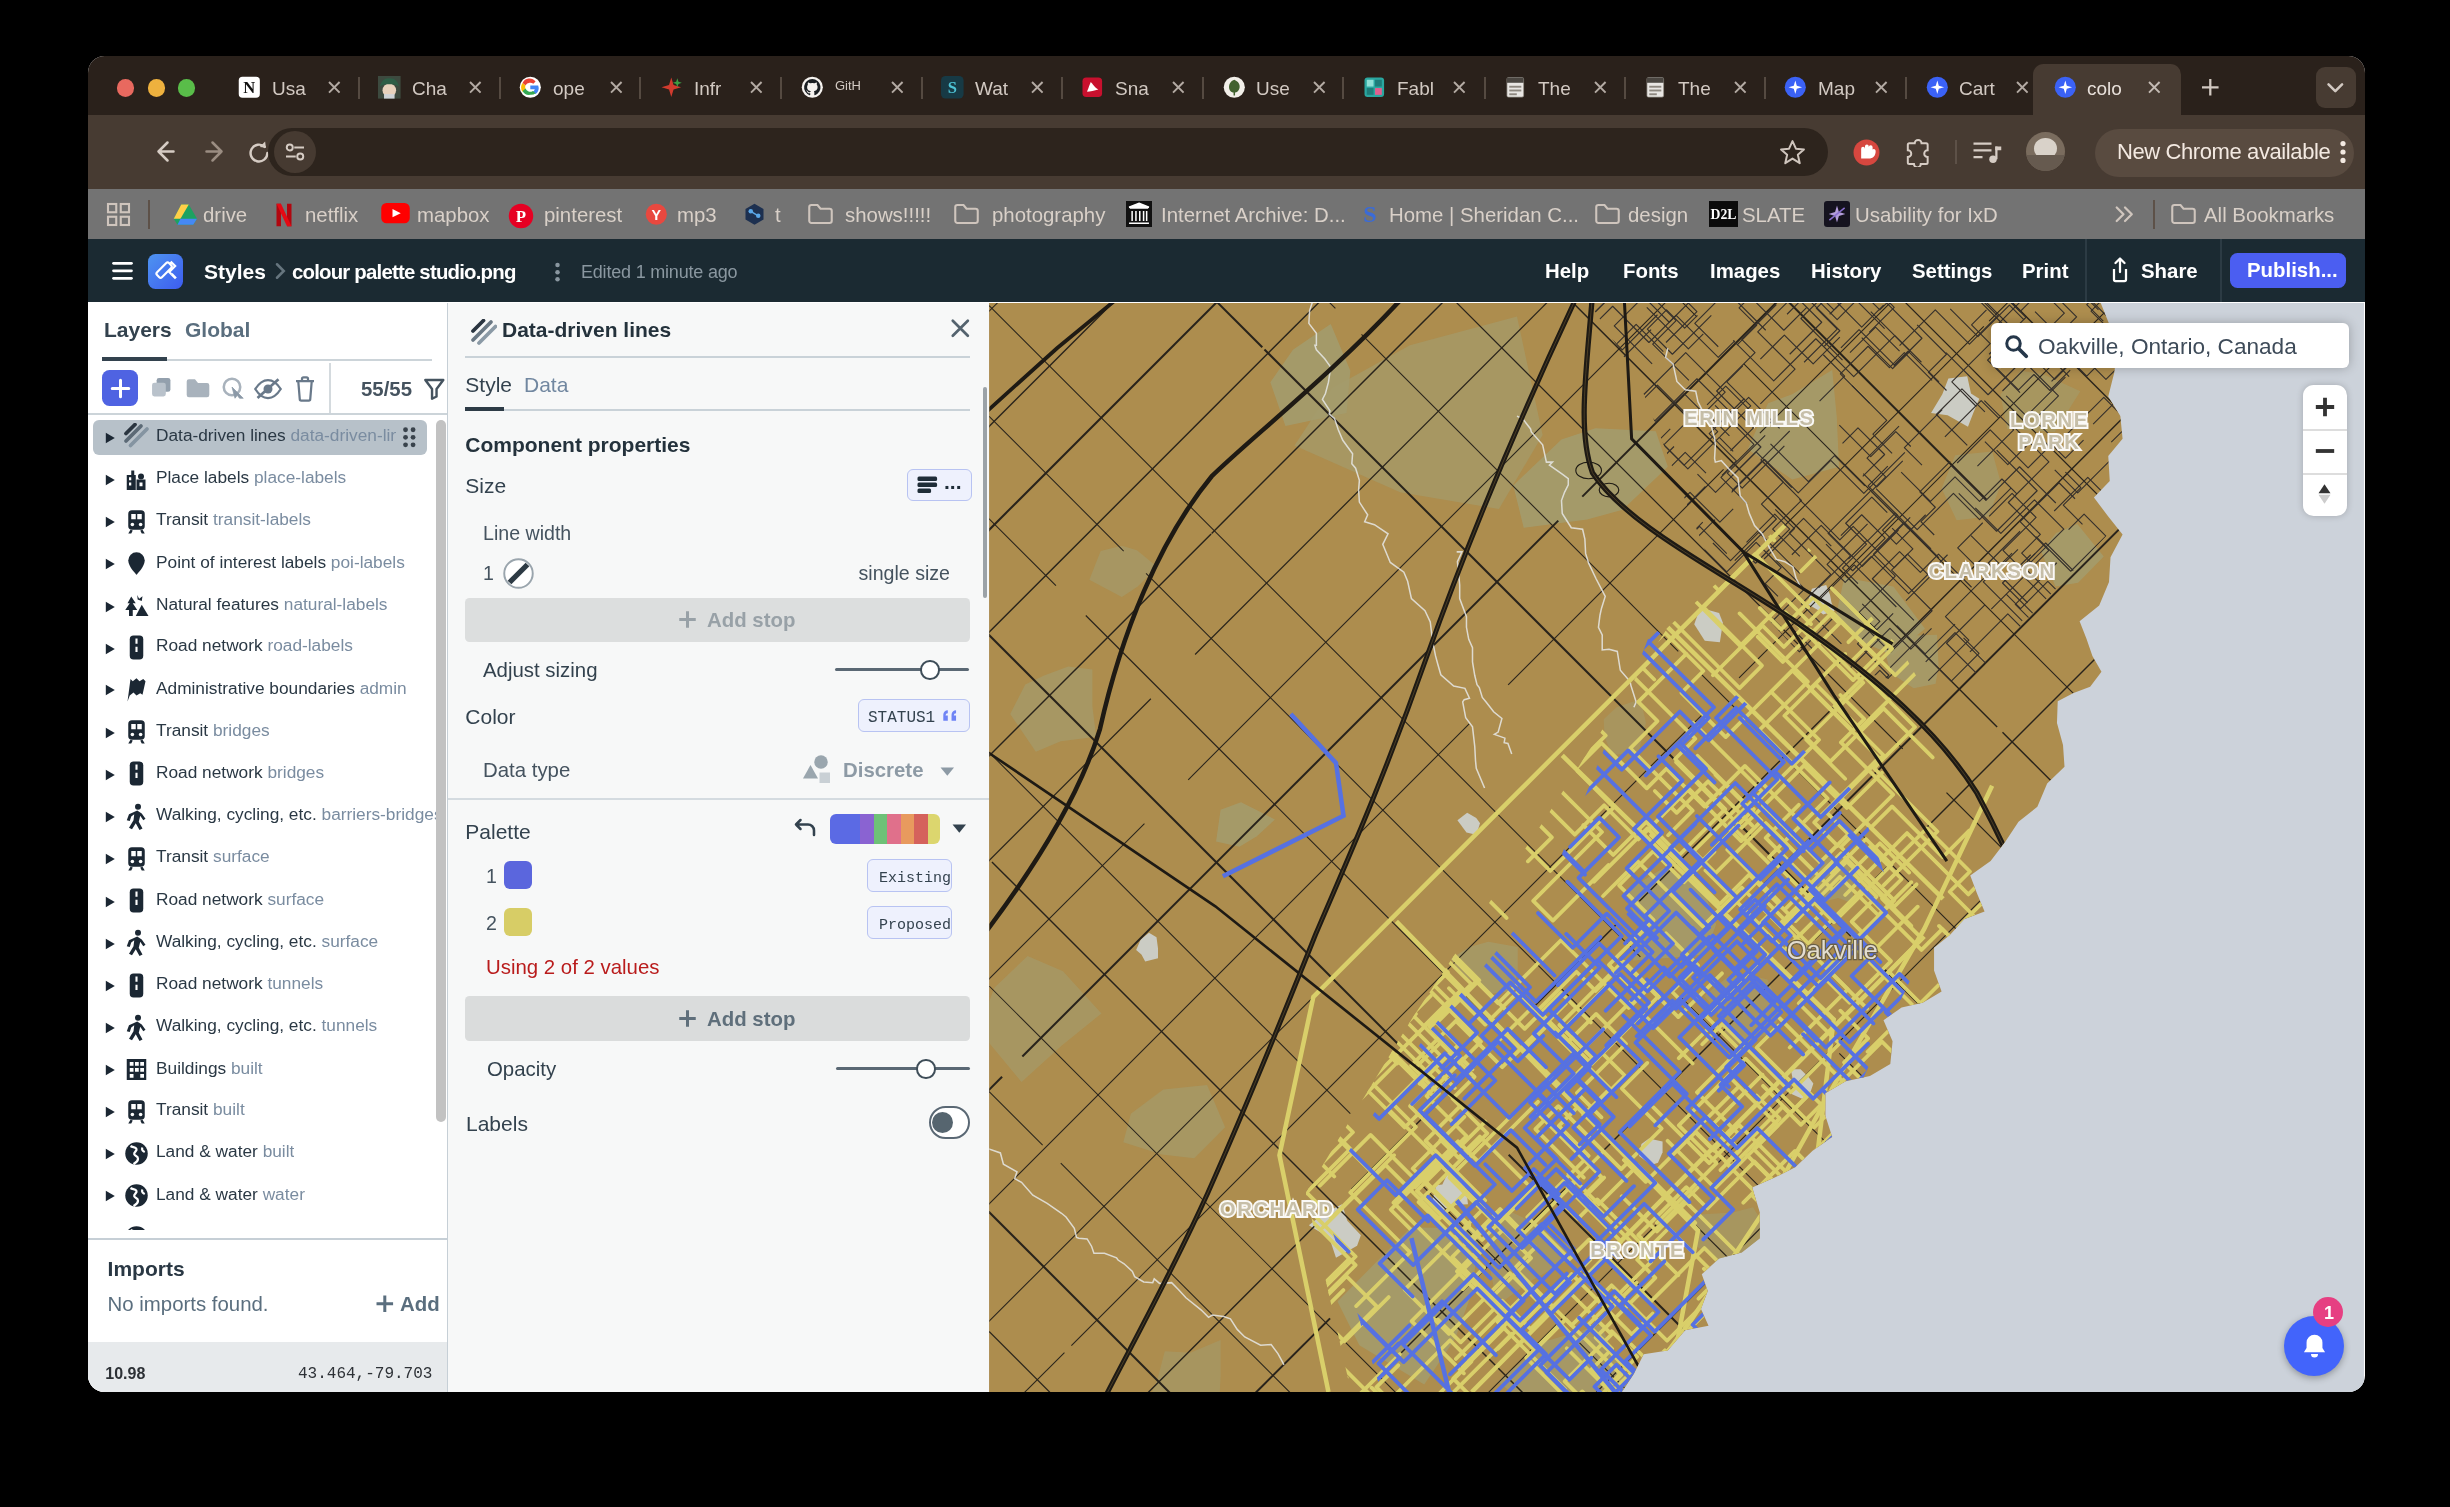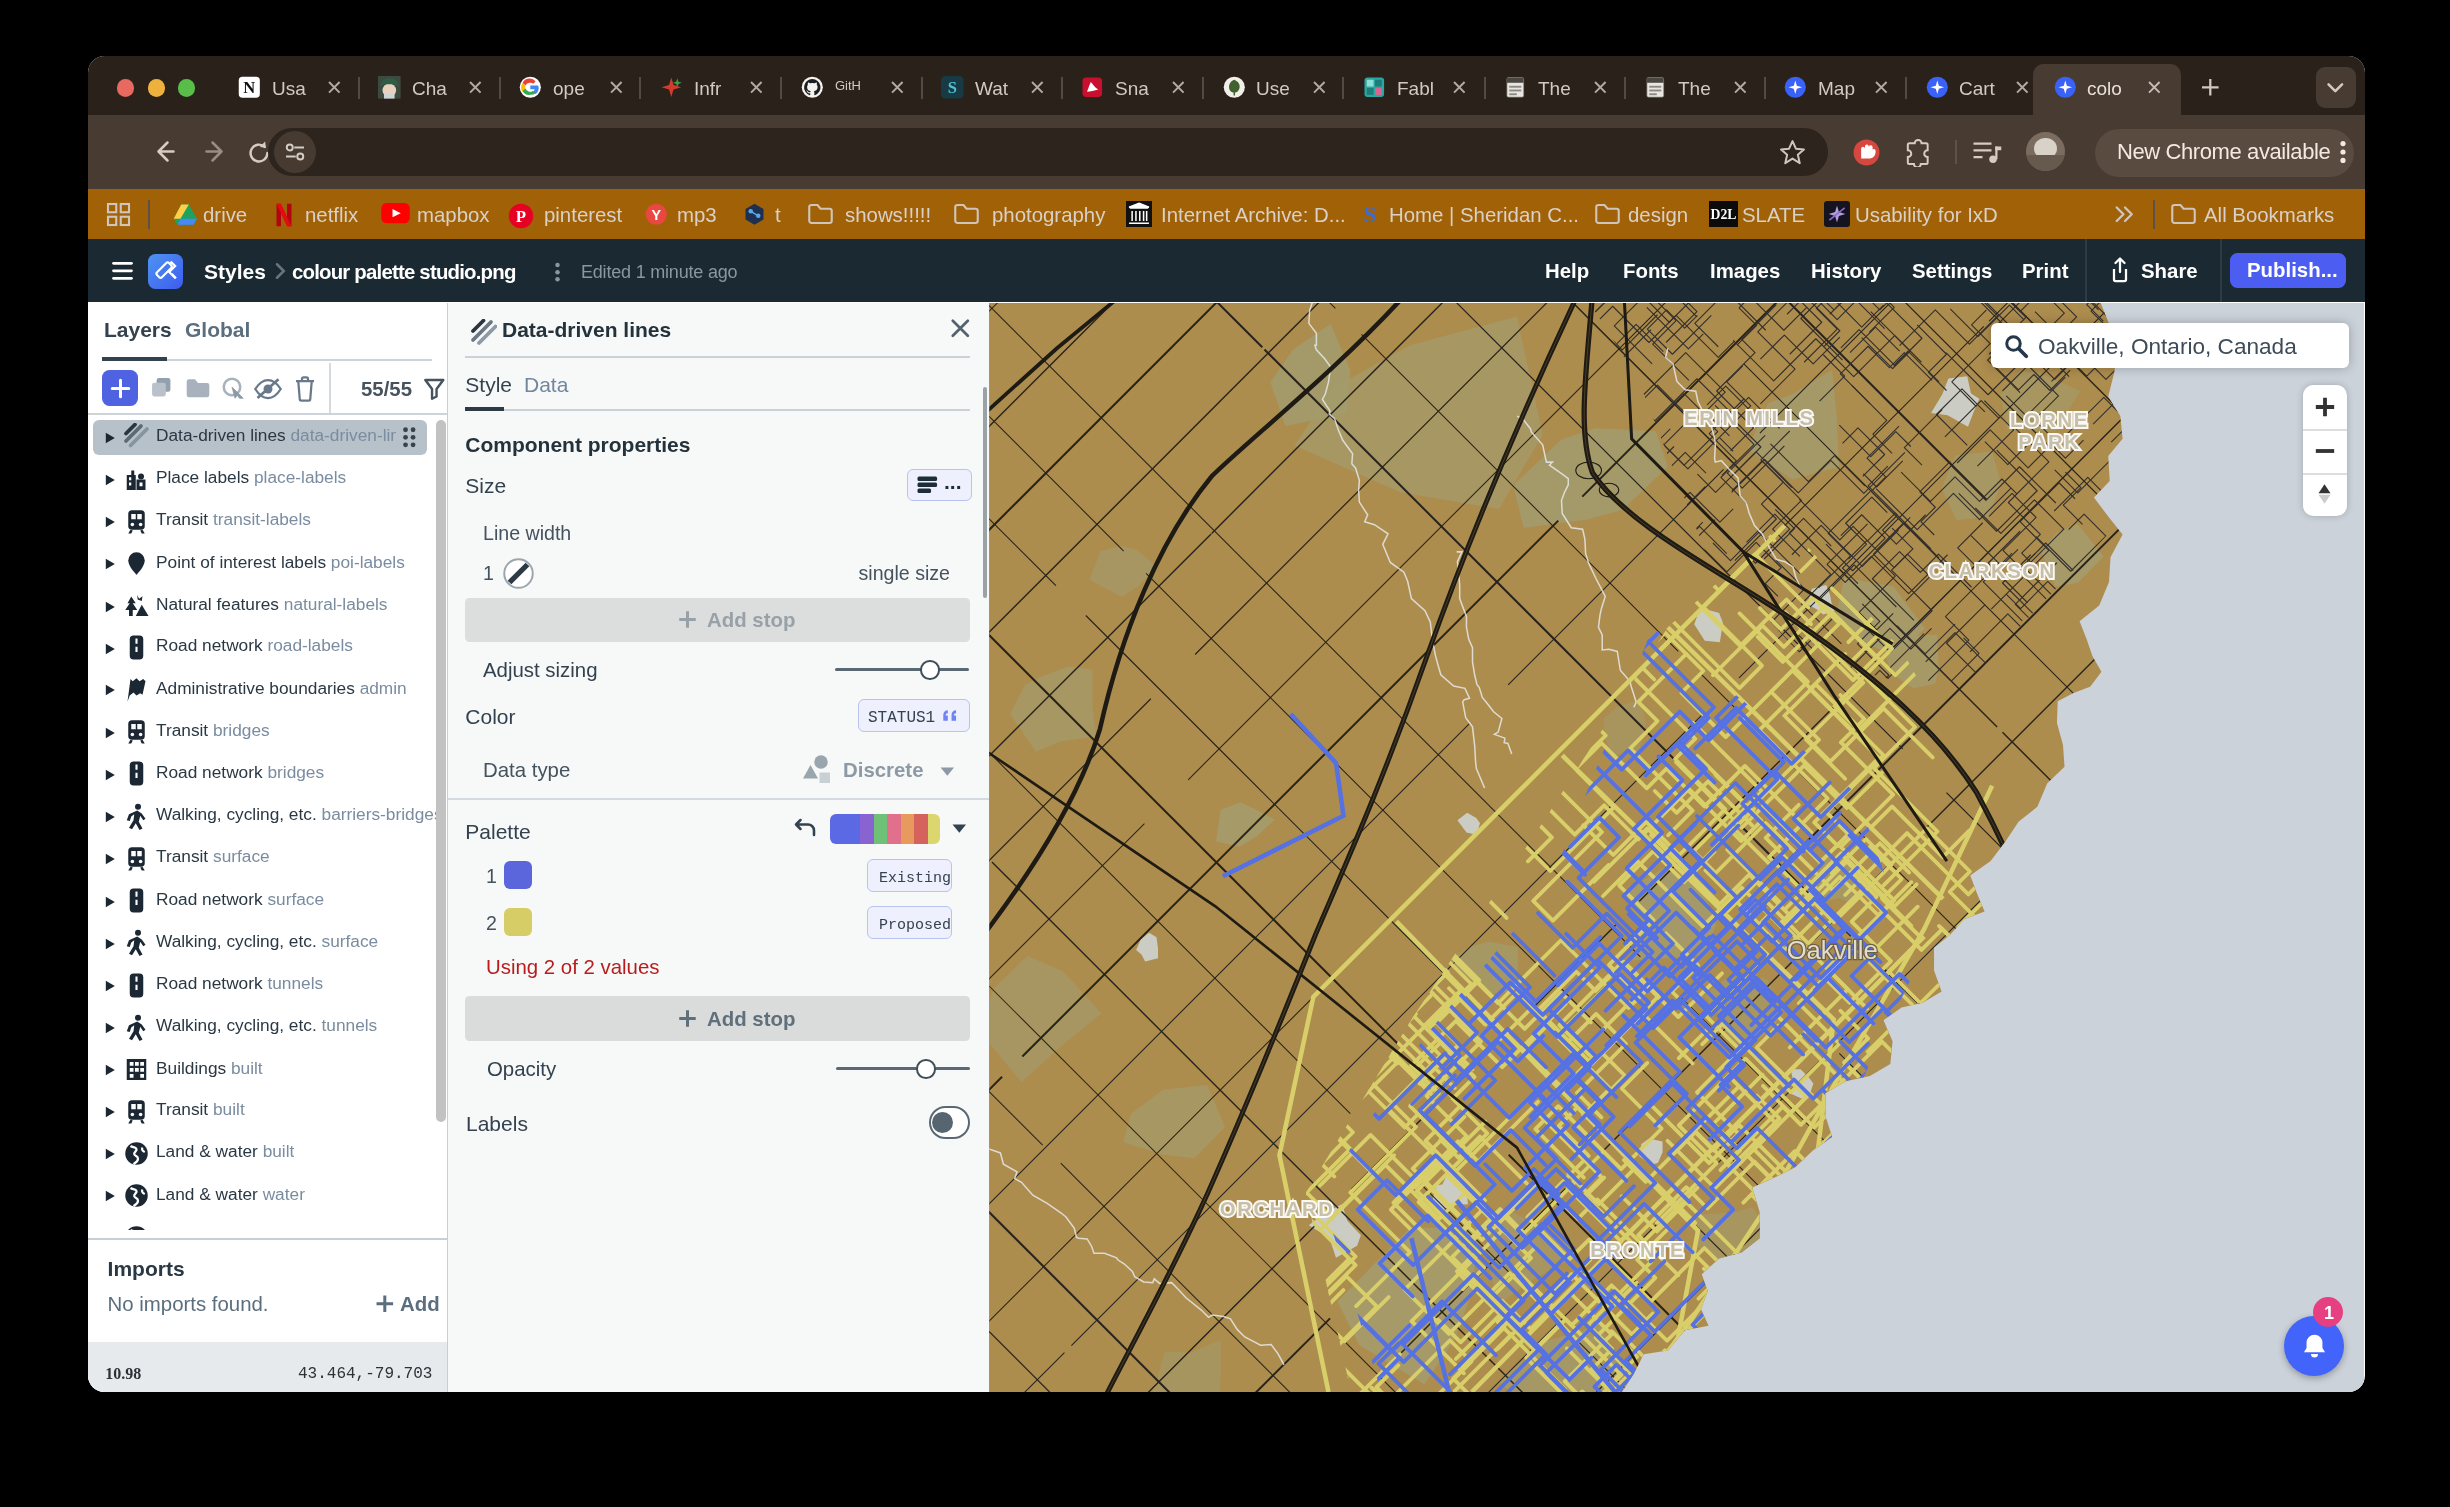--- a/index.html
+++ b/index.html
@@ -2,21 +2,21 @@
 <html style="font-size:12px"><head><meta charset="utf-8"><style>
 
 *{margin:0;padding:0;box-sizing:border-box}
 html,body{width:2450px;height:1507px;background:#000;font-family:"Liberation Sans",sans-serif;
 -webkit-font-smoothing:antialiased;}
 .abs{position:absolute}
 #win{position:absolute;left:88px;top:56px;width:2277px;height:1336px;border-radius:16.6px;
 overflow:hidden;background:#fff}
 #tabs{position:absolute;left:0;top:0;width:100%;height:59px;background:#2a211b}
 #tb{position:absolute;left:0;top:59px;width:100%;height:74px;background:#473b32}
-#bm{position:absolute;left:0;top:133px;width:100%;height:51px;background:#a16207}
+#bm{position:absolute;left:0;top:133px;width:100%;height:51px;background:#737373}
 #mhead{position:absolute;left:0;top:183px;width:100%;height:63px;background:#1b2a32}
 #side{position:absolute;left:0;top:247px;width:359px;height:1089px;background:#fff}
 #panel{position:absolute;left:359px;top:247px;width:542px;height:1089px;background:#f7f8f8;
 border-left:1.5px solid #c6cfd6}
 #map{position:absolute;left:901px;top:247px;width:1375px;height:1089px;background:#ccd2da}
 .t{position:absolute;white-space:nowrap}
 .ic{position:absolute}
 svg{display:block}
 
 </style></head><body>
@@ -686,21 +686,21 @@
 </div>
 <div class="abs" style="left:348px;top:117px;width:9.8px;height:702px;border-radius:5.3px;background:#c2c2c2"></div>
 <div class="abs" style="left:0px;top:935px;width:359px;height:1.5px;background:#c6cfd6"></div>
 <div class="t" style="left:19.6px;top:954px;font-size:21px;font-weight:bold;color:#2a3844">Imports</div>
 <div class="t" style="left:19.6px;top:990px;font-size:20.4px;color:#5a6e7e">No imports found.</div>
 <svg class="ic" style="left:287px;top:991px" width="19.6" height="19.6" viewBox="0 0 26 26">
         <path d="M13 2 V24 M2 13 H24" stroke="#5a6e7e" stroke-width="4"></path>
       </svg>
 <div class="t" style="left:312px;top:990px;font-size:20.4px;font-weight:bold;color:#5a6e7e">Add</div>
 <div class="abs" style="left:0;top:1039px;width:359px;height:50px;background:#e7eaec"></div>
-<div class="t" style="left:17.3px;top:1062px;font-size:16px;font-weight:bold;color:#2d3136;font-family:Liberation Serif, serif">10.98</div>
+<div class="t" style="left:17.3px;top:1062px;font-size:16px;font-weight:bold;color:#2d3136;font-family:Liberation Sans, sans-serif">10.98</div>
 <div class="t" style="left:210px;top:1062px;font-size:16px;color:#2d3136;font-family:Liberation Mono,monospace">43.464,-79.703</div>
 </div>
 <div id="panel">
 <div class="ic" style="left:22px;top:16px">
         <svg width="27" height="27" viewBox="0 0 36 36">
           <g stroke-width="5" stroke-linecap="round">
             <line x1="4" y1="16" x2="18" y2="2" stroke="#2a3540"></line>
             <line x1="4" y1="28" x2="28" y2="4" stroke="#6a7884"></line>
             <line x1="12" y1="32" x2="34" y2="10" stroke="#8b9aa6"></line>
           </g>

